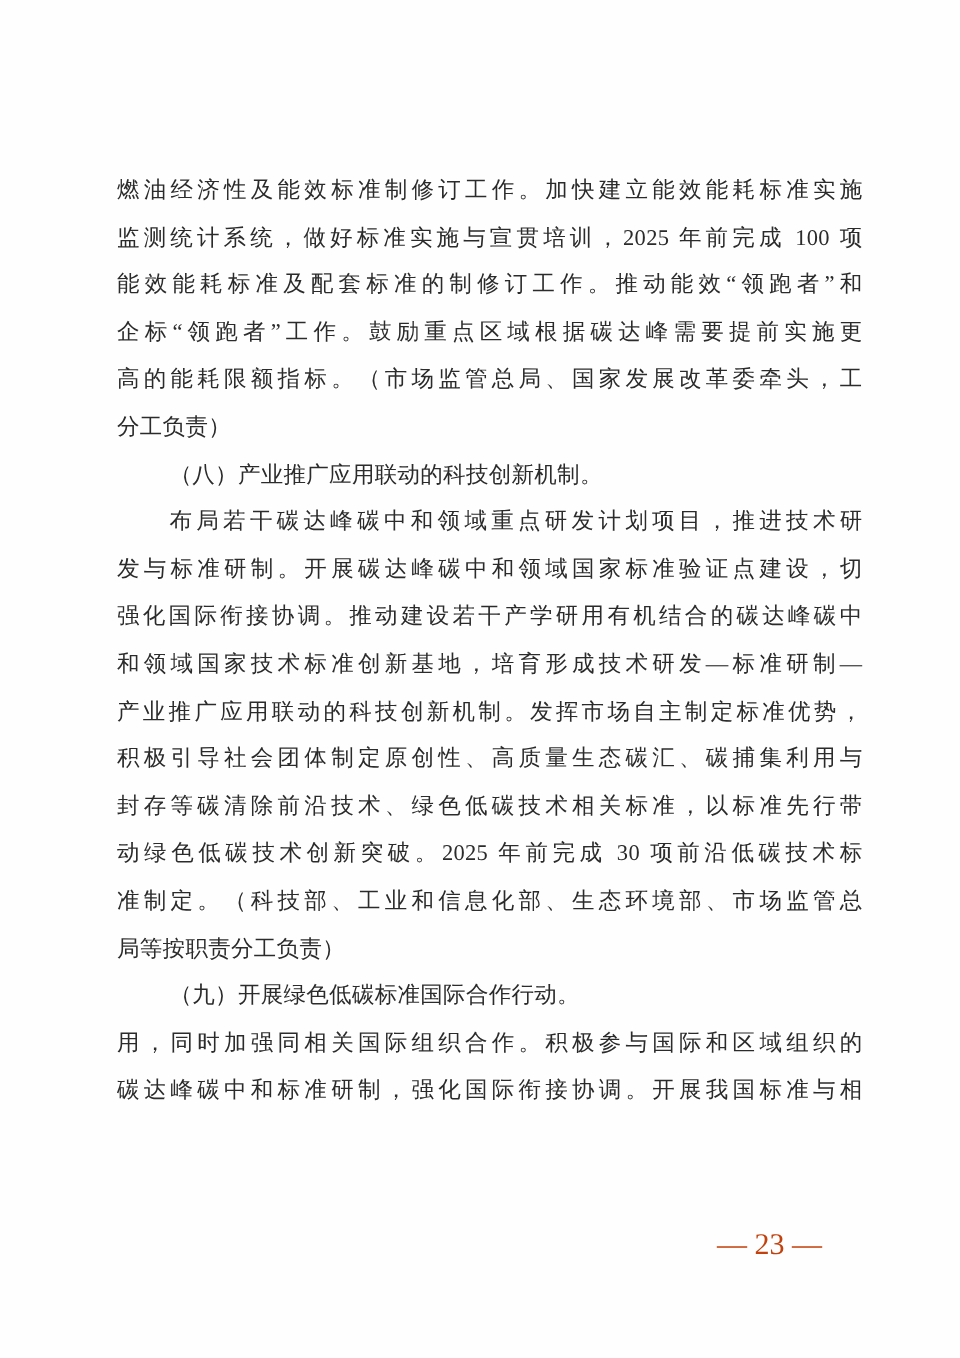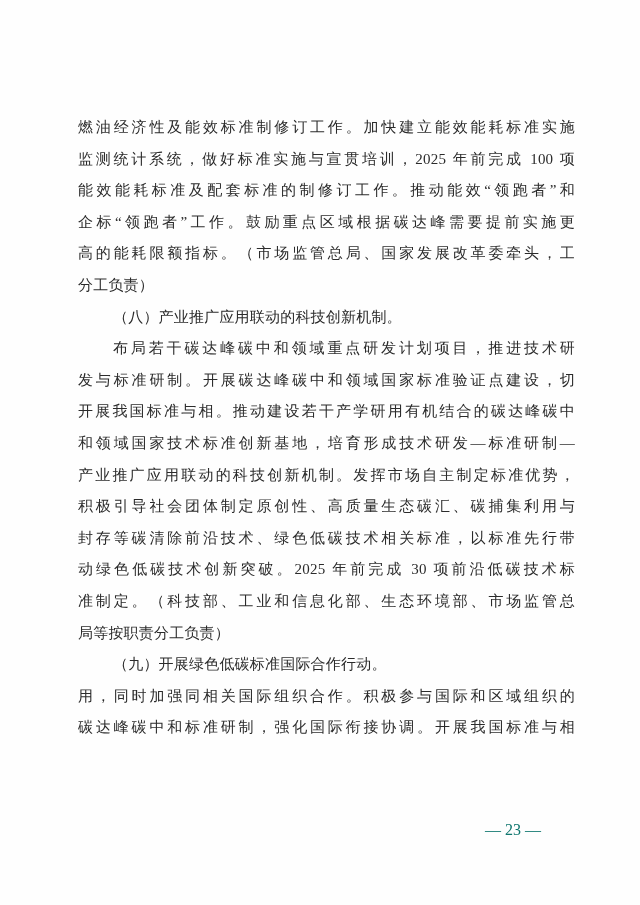--- a/index.html
+++ b/index.html
@@ -38,43 +38,43 @@
     text-align-last: left;
   }
   .line.indent {
     text-indent: 35px;
   }
   .page-number {
     position: absolute;
     left: 478px;
     top: 820px;
     width: 70px;
-    font-size: 16px;
+    font-size: 20px;
     line-height: 20px;
-    color: #0f766e;
+    color: #c2410c;
     text-align: center;
     white-space: nowrap;
     font-family: "Liberation Serif", "DejaVu Serif", serif;
   }
 </style>
 </head>
 <body>
 
 <div class="page">
   <div class="text-block" id="lines-container">
       <div class="line">燃油经济性及能效标准制修订工作。加快建立能效能耗标准实施</div>
       <div class="line">监测统计系统，做好标准实施与宣贯培训，2025 年前完成 100 项</div>
       <div class="line">能效能耗标准及配套标准的制修订工作。推动能效“领跑者”和</div>
       <div class="line">企标“领跑者”工作。鼓励重点区域根据碳达峰需要提前实施更</div>
       <div class="line">高的能耗限额指标。（市场监管总局、国家发展改革委牵头，工</div>
       <div class="line no-stretch">分工负责）</div>
       <div class="line indent no-stretch">（八）产业推广应用联动的科技创新机制。</div>
       <div class="line indent">布局若干碳达峰碳中和领域重点研发计划项目，推进技术研</div>
       <div class="line">发与标准研制。开展碳达峰碳中和领域国家标准验证点建设，切</div>
-      <div class="line">开展我国标准与相。推动建设若干产学研用有机结合的碳达峰碳中</div>
+      <div class="line">强化国际衔接协调。推动建设若干产学研用有机结合的碳达峰碳中</div>
       <div class="line">和领域国家技术标准创新基地，培育形成技术研发—标准研制—</div>
       <div class="line">产业推广应用联动的科技创新机制。发挥市场自主制定标准优势，</div>
       <div class="line">积极引导社会团体制定原创性、高质量生态碳汇、碳捕集利用与</div>
       <div class="line">封存等碳清除前沿技术、绿色低碳技术相关标准，以标准先行带</div>
       <div class="line">动绿色低碳技术创新突破。2025 年前完成 30 项前沿低碳技术标</div>
       <div class="line">准制定。（科技部、工业和信息化部、生态环境部、市场监管总</div>
       <div class="line no-stretch">局等按职责分工负责）</div>
       <div class="line indent no-stretch">（九）开展绿色低碳标准国际合作行动。</div>
       <div class="line">用，同时加强同相关国际组织合作。积极参与国际和区域组织的</div>
       <div class="line">碳达峰碳中和标准研制，强化国际衔接协调。开展我国标准与相</div>

